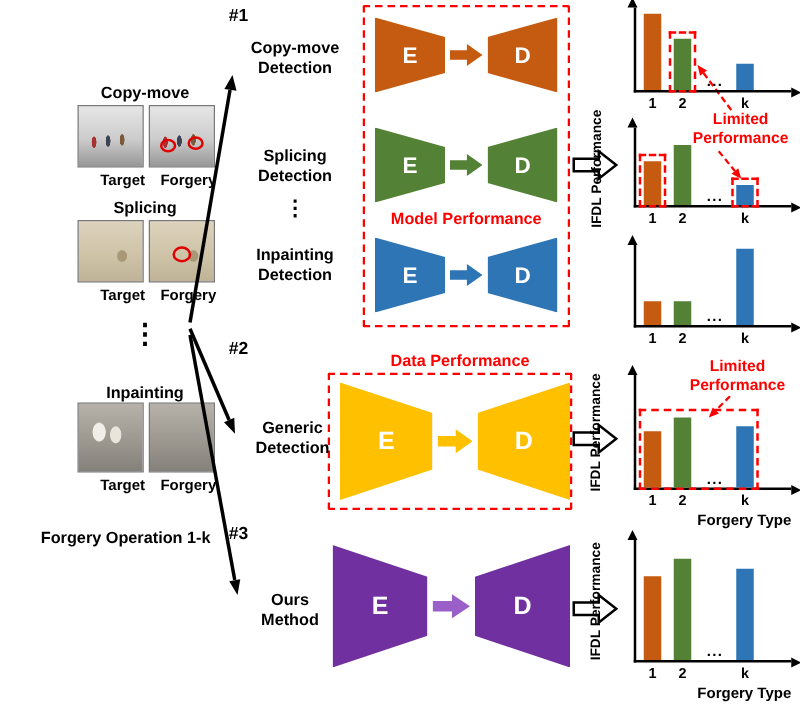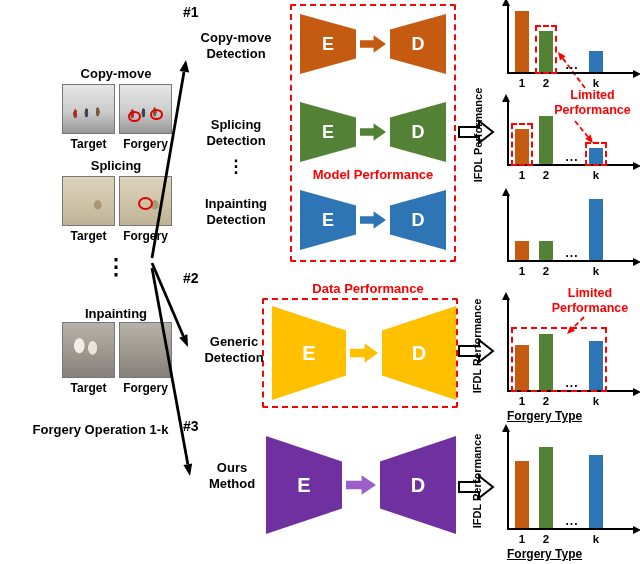--- a/index.html
+++ b/index.html
@@ -17,21 +17,21 @@
       linear-gradient(180deg,#e6e6e6 0%,#cccccc 55%,#979797 100%);}
   .ph-sand{background:
       radial-gradient(ellipse 6px 7px at 68% 58%, #a89878 60%, transparent 72%),
       linear-gradient(180deg,#ddd3bc 0%,#cdc2a6 60%,#bfb297 100%);}
   .ph-stone{background:
       radial-gradient(ellipse 7px 10px at 32% 42%, #f1eee7 70%, transparent 80%),
       radial-gradient(ellipse 6px 9px at 58% 46%, #e9e5da 70%, transparent 80%),
       linear-gradient(180deg,#b6b2aa 0%,#9a968e 60%,#84807a 100%);}
   .ph-stone-clean{background:linear-gradient(180deg,#b6b2aa 0%,#9a968e 60%,#84807a 100%);}
   .ring{position:absolute;border:2px solid #e00000;border-radius:50%;}
-  .pair-label{position:absolute;width:55px;text-align:center;font-weight:bold;font-size:12px;}
+  .pair-label{position:absolute;width:55px;text-align:right;font-weight:bold;font-size:12px;}
   .vdots{position:absolute;text-align:center;font-weight:bold;}
   #caption{position:absolute;left:0;top:422px;width:180px;text-align:center;font-weight:bold;font-size:13px;padding-left:21px;}
 
   
   .sec-tag{position:absolute;font-weight:bold;font-size:14px;}
   .sec-label{position:absolute;text-align:center;font-weight:bold;font-size:13px;line-height:1.25;white-space:pre-line;}
   .dash-box{position:absolute;border:2.5px dashed #FF0000;border-radius:2px;}
   .ineff{position:absolute;text-align:center;font-weight:bold;font-size:13px;color:#FF0000;}
   .trap{position:absolute;display:flex;align-items:center;justify-content:center;
         color:#fff;font-weight:bold;filter:drop-shadow(2px 2.5px 1.5px rgba(70,70,70,.55));}
@@ -51,21 +51,21 @@
   .xarrow{position:absolute;right:-8px;bottom:-6px;width:0;height:0;
           border-top:4px solid transparent;border-bottom:4px solid transparent;border-left:8px solid #000;}
   .bar{position:absolute;bottom:0;width:14px;}
   .c-orange{background:#C55A11;} .c-green{background:#538135;} .c-blue{background:#2E75B6;}
   .cdots{position:absolute;bottom:0;width:30px;text-align:center;font-weight:bold;font-size:12px;letter-spacing:1px;}
   .hlbox{position:absolute;border:2px dashed #FF0000;bottom:-2px;}
   .ticks{position:absolute;height:14px;}
   .tick{position:absolute;width:14px;text-align:center;font-weight:bold;font-size:11.5px;}
   .ylab{position:absolute;width:120px;height:14px;text-align:center;font-weight:bold;font-size:11px;
         transform:rotate(-90deg);}
-  .xlab{position:absolute;width:126px;text-align:left;font-weight:bold;font-size:12px;text-decoration:underline;}
+  .xlab{position:absolute;width:126px;text-align:right;font-weight:bold;font-size:12px;}
   .lp{position:absolute;text-align:center;font-weight:bold;font-size:12.5px;color:#FF0000;
       line-height:1.2;white-space:pre-line;}
   svg.overlay{position:absolute;left:0;top:0;}
 </style>
 </head>
 <body>
 
 <div id="canvas" data-name="figure-canvas">
 
   <div data-name="forgery-examples-panel">
@@ -174,21 +174,21 @@
         <span data-name="encoder-letter">E</span>
       </div>
     <div class="edarrow f-yellow" style="left:350px;top:342px;width:28px;height:22px;" data-name="encoder-decoder-arrow"></div>
     <div class="trap trap-d f-yellow lg-letter" style="left:382px;top:306px;width:74px;height:94px;" data-name="generic-decoder-block">
         <span data-name="decoder-letter">D</span>
       </div>
   </div>
 
   <div data-name="approach-3-section">
     <div class="sec-tag" style="left:183px;top:418px;" data-name="approach-3-tag">#3</div>
-    <div class="sec-label" style="left:184px;top:460px;width:96px;" data-name="ours-method-label">Ours
+    <div class="sec-label" style="left:184px;top:472px;width:96px;" data-name="ours-method-label">Ours
 Method</div>
 
     <div class="trap trap-e f-purple lg-letter" style="left:266px;top:436px;width:76px;height:98px;" data-name="ours-encoder-block">
         <span data-name="encoder-letter">E</span>
       </div>
     <div class="edarrow f-lpurple" style="left:346px;top:474px;width:30px;height:22px;" data-name="encoder-decoder-arrow"></div>
     <div class="trap trap-d f-purple lg-letter" style="left:380px;top:436px;width:76px;height:98px;" data-name="ours-decoder-block">
         <span data-name="decoder-letter">D</span>
       </div>
   </div>

